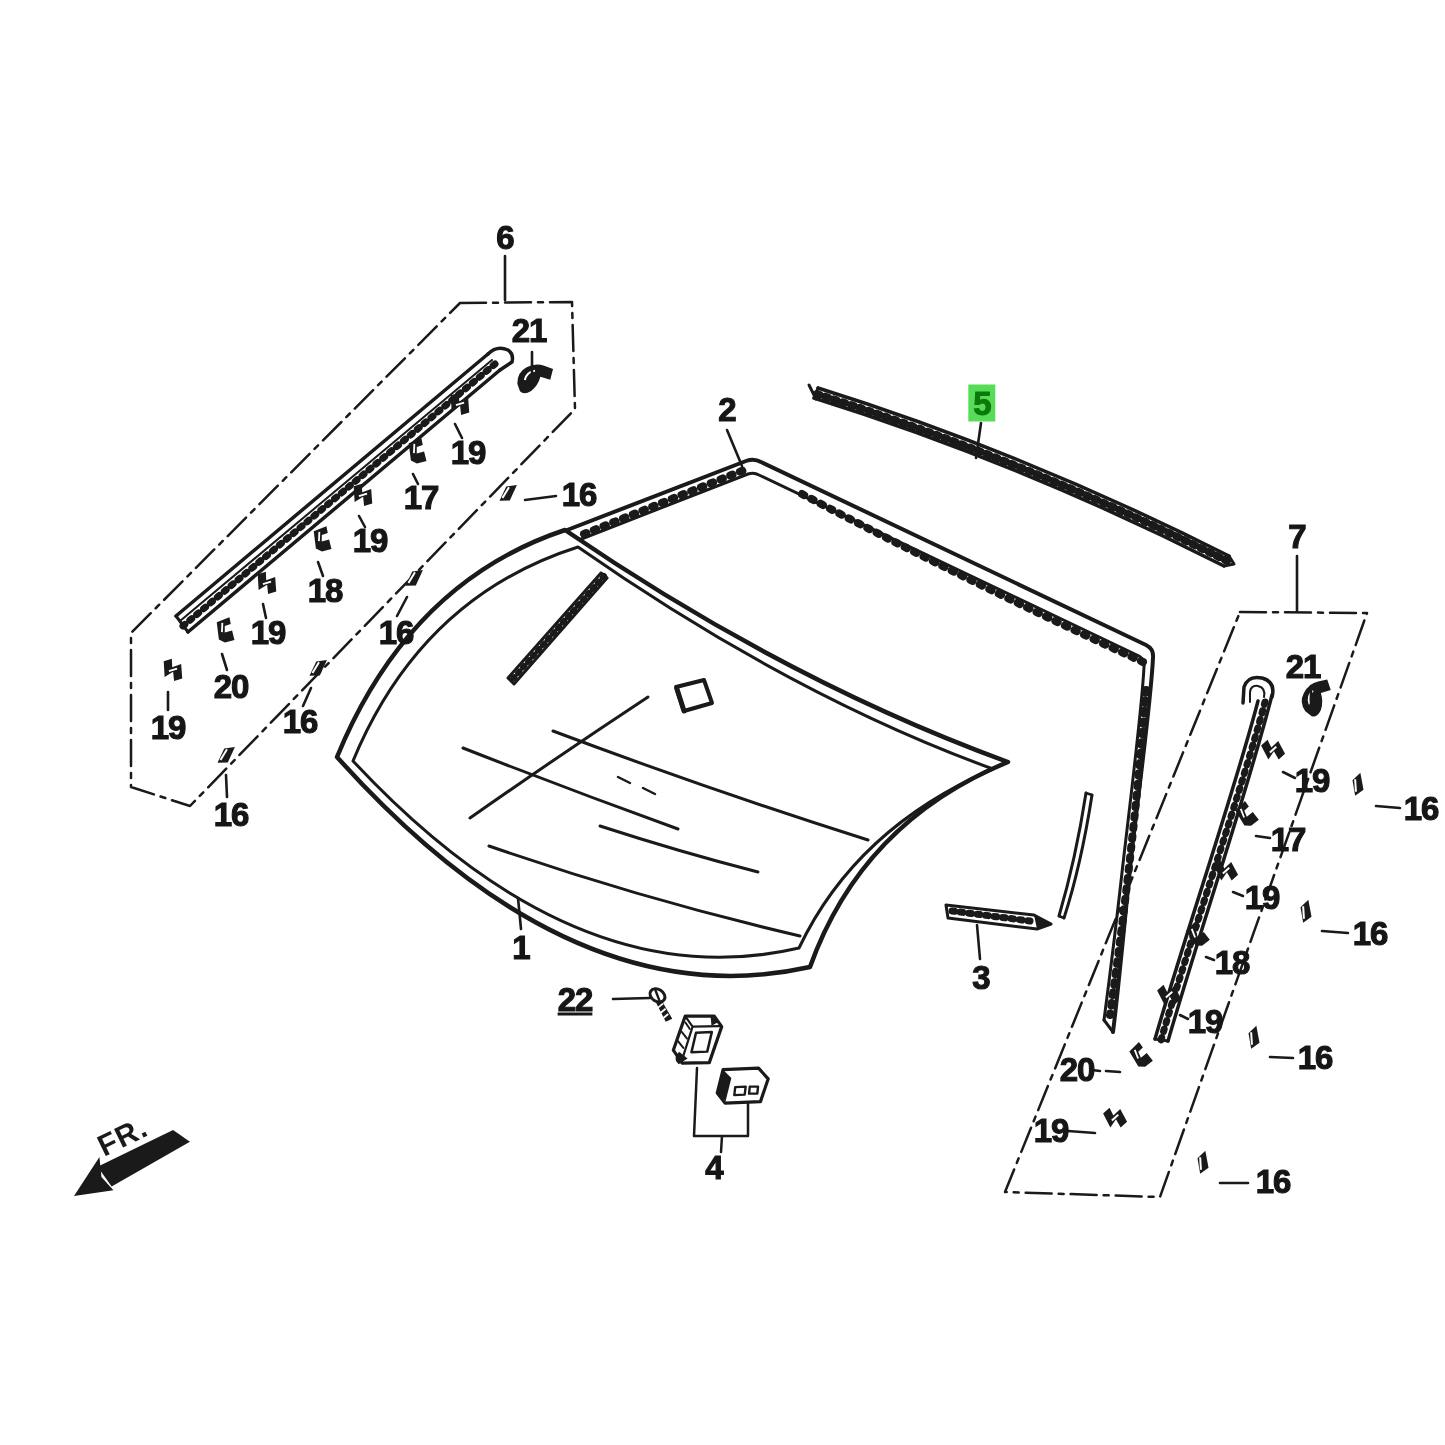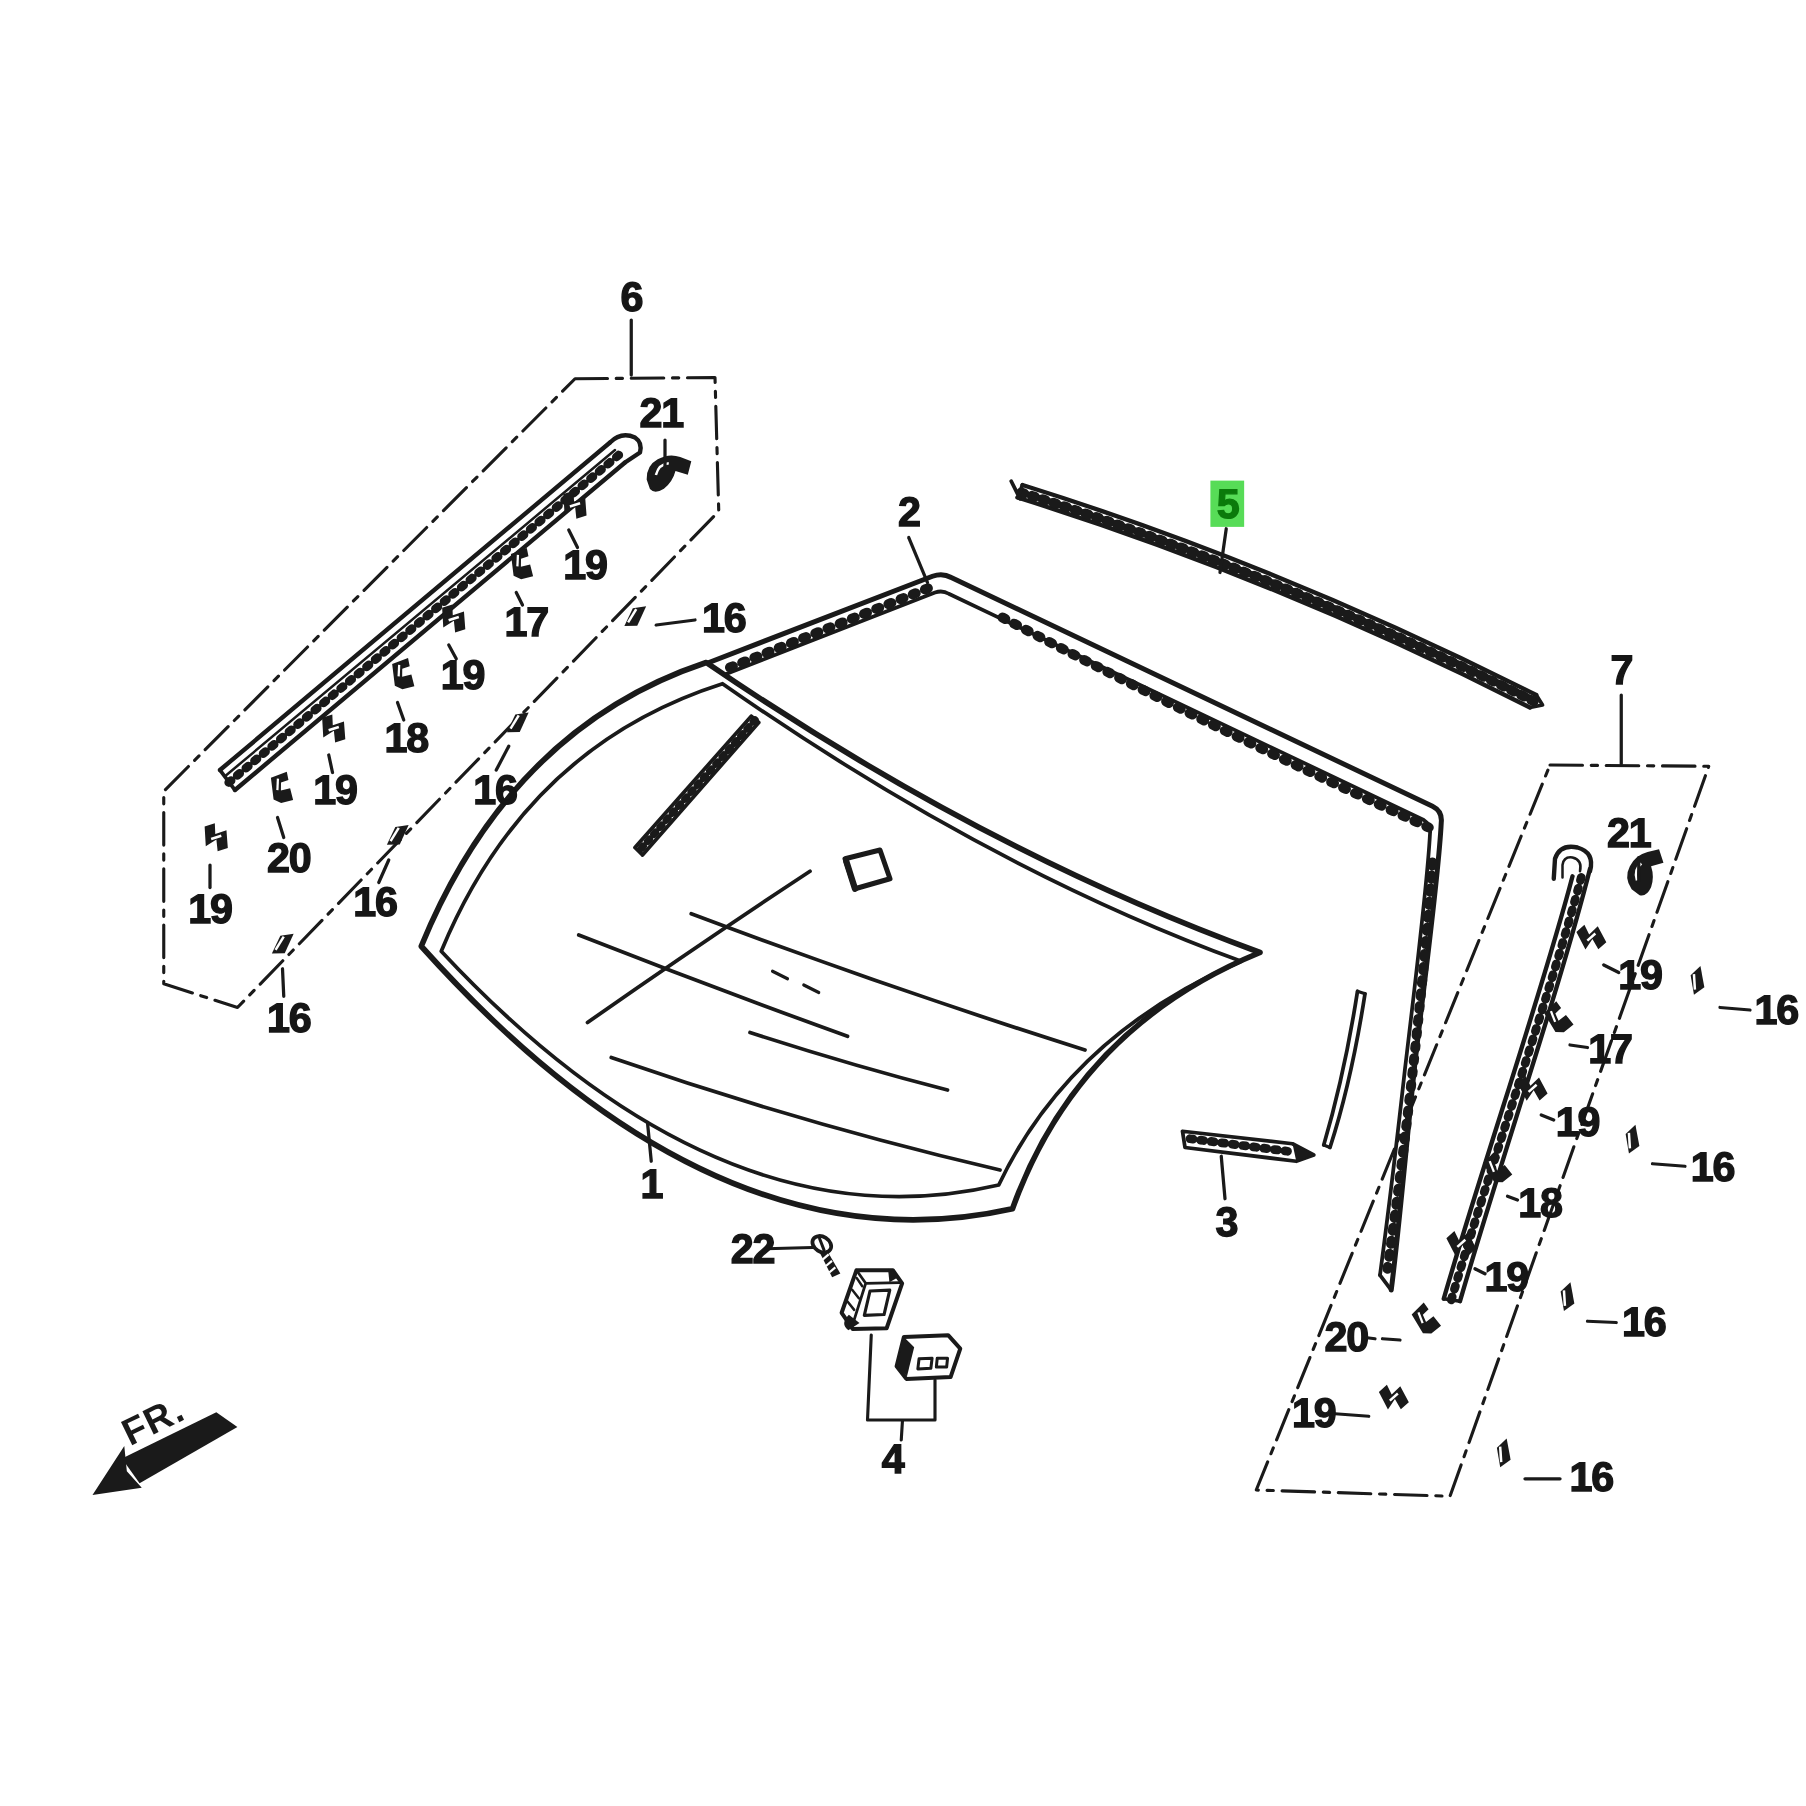--- a/index.html
+++ b/index.html
@@ -238,17 +238,17 @@
       <span class="callout" style="left: 1288px; top: 839px;">17</span>
       <span class="callout" style="left: 1262px; top: 897px;">19</span>
       <span class="callout" style="left: 1370px; top: 933px;">16</span>
       <span class="callout" style="left: 1232px; top: 962px;">18</span>
       <span class="callout" style="left: 1205px; top: 1021px;">19</span>
       <span class="callout" style="left: 1315px; top: 1057px;">16</span>
       <span class="callout" style="left: 1077px; top: 1069px;">20</span>
       <span class="callout" style="left: 1051px; top: 1130px;">19</span>
       <span class="callout" style="left: 1273px; top: 1181px;">16</span>
       <span class="callout" style="left: 521px; top: 947px;">1</span>
-      <span class="callout" style="left: 602px; top: 999px;">22</span>
+      <span class="callout" style="left: 575px; top: 999px; text-decoration: underline;">22</span>
       <span class="callout" style="left: 714px; top: 1167px;">4</span>
       <span class="callout" style="left: 981px; top: 977px;">3</span>
     </div>
 </div>
 
 </body></html>

